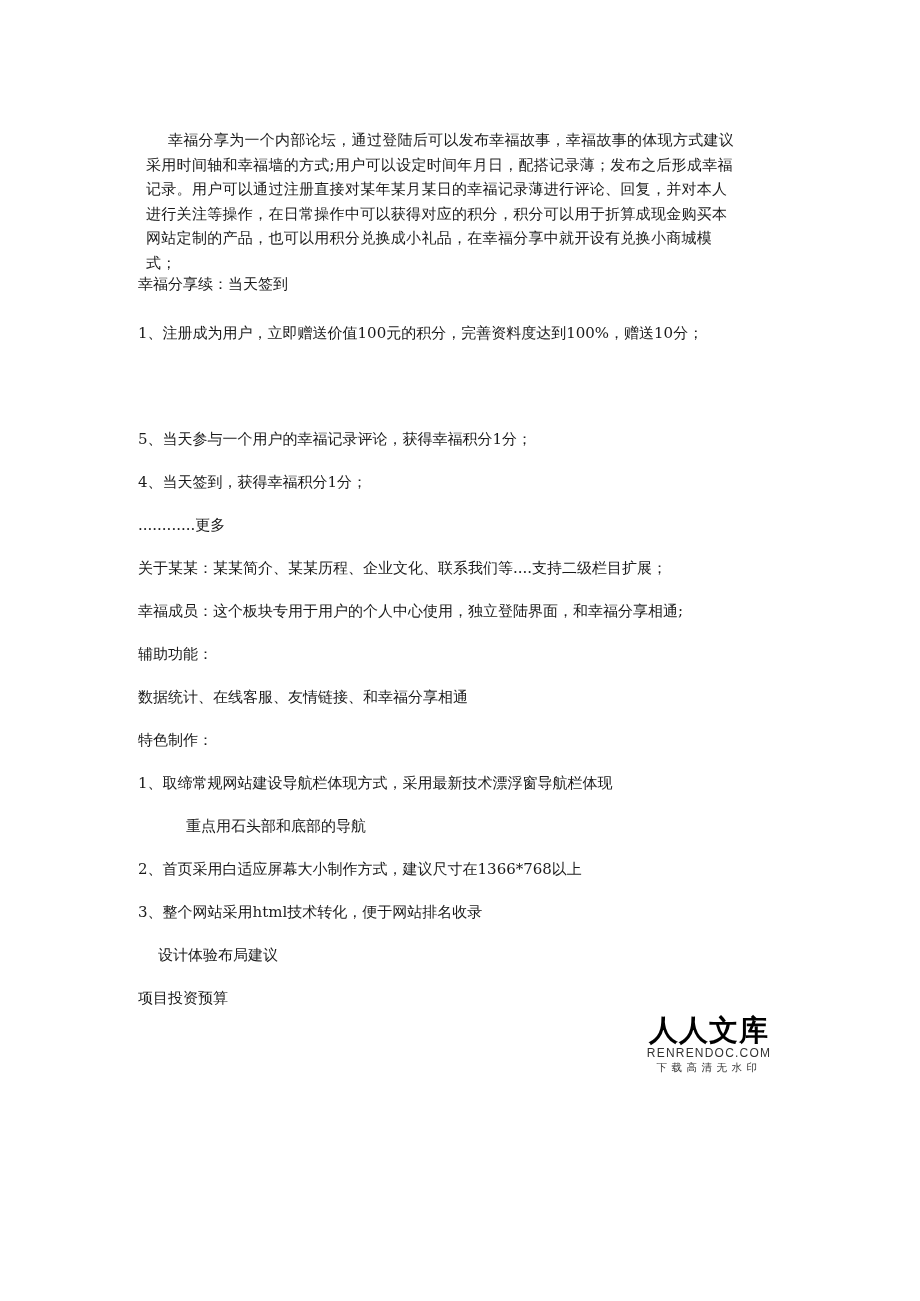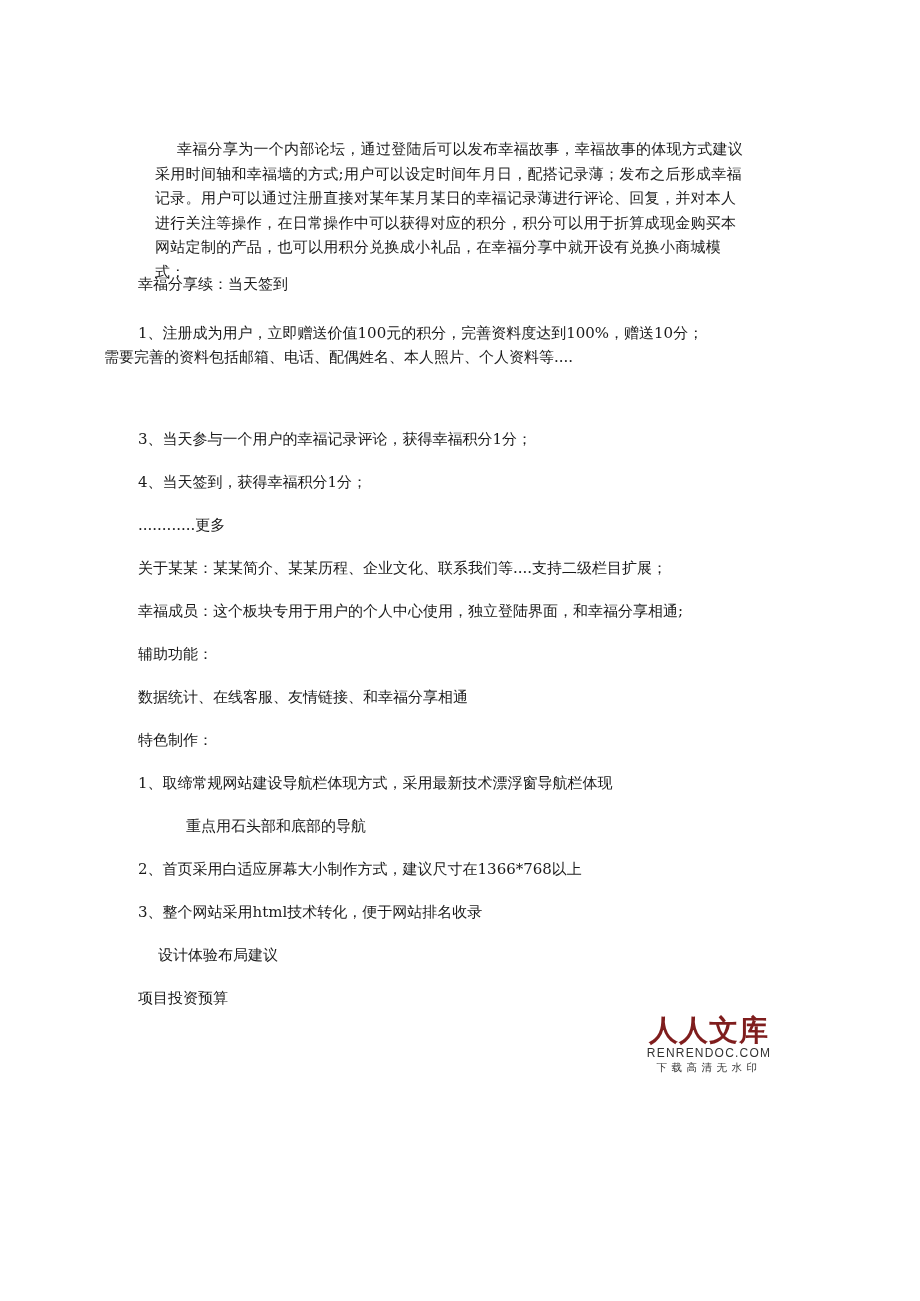--- a/index.html
+++ b/index.html
@@ -23,21 +23,21 @@
     }
     .intro {
       position: absolute;
       left: 138px;
       top: 120px;
       width: 596px;
       font-size: 15px;
       line-height: 24.5px;
       text-indent: 22px;
       letter-spacing: 0.3px;
-      margin: 17px;
+      margin: 8px;
     }
     .line {
       position: absolute;
       left: 138px;
       font-size: 15px;
       line-height: 24px;
       white-space: nowrap;
       margin: 0;
     }
     .rule1 {
@@ -58,21 +58,21 @@
       width: 126px;
       text-align: center;
       color: #2b2b2b;
     }
     .wm-title {
       font-family: "DejaVu Serif", serif;
       font-weight: bold;
       font-size: 29px;
       line-height: 32px;
       letter-spacing: 1px;
-      color: #7f1d1d;
+      color: #000000;
     }
     .wm-domain {
       font-family: "Liberation Sans", sans-serif;
       font-size: 12px;
       letter-spacing: 1.2px;
       line-height: 14px;
       color: #333;
     }
     .wm-sub {
       font-family: "DejaVu Sans", sans-serif;
@@ -86,24 +86,23 @@
 <body>
 
 <div class="page">
 
   <p class="intro">幸福分享为一个内部论坛，通过登陆后可以发布幸福故事，幸福故事的体现方式建议采用时间轴和幸福墙的方式;用户可以设定时间年月日，配搭记录薄；发布之后形成幸福记录。用户可以通过注册直接对某年某月某日的幸福记录薄进行评论、回复，并对本人进行关注等操作，在日常操作中可以获得对应的积分，积分可以用于折算成现金购买本网站定制的产品，也可以用积分兑换成小礼品，在幸福分享中就开设有兑换小商城模式；</p>
 
   <p class="line" style="top:272px;">幸福分享续：当天签到</p>
 
   <p class="rule1">
     <span class="l1">1、注册成为用户，立即赠送价值100元的积分，完善资料度达到100%，赠送10分；</span>
-    <span class="l2">需要完善的资料包括邮箱、电话、配偶姓名、本人照片、个人资料等....</span>
   </p>
 
-  <p class="line" style="top:427px;">3、当天参与一个用户的幸福记录评论，获得幸福积分1分；</p>
+  <p class="line" style="top:427px;">5、当天参与一个用户的幸福记录评论，获得幸福积分1分；</p>
   <p class="line" style="top:470px;">4、当天签到，获得幸福积分1分；</p>
   <p class="line" style="top:513px;">............更多</p>
   <p class="line" style="top:556px;">关于某某：某某简介、某某历程、企业文化、联系我们等....支持二级栏目扩展；</p>
   <p class="line" style="top:599px;">幸福成员：这个板块专用于用户的个人中心使用，独立登陆界面，和幸福分享相通;</p>
   <p class="line" style="top:642px;">辅助功能：</p>
   <p class="line" style="top:685px;">数据统计、在线客服、友情链接、和幸福分享相通</p>
   <p class="line" style="top:728px;">特色制作：</p>
   <p class="line" style="top:771px;">1、取缔常规网站建设导航栏体现方式，采用最新技术漂浮窗导航栏体现</p>
   <p class="line" style="top:814px;margin-left:48px;">重点用石头部和底部的导航</p>
   <p class="line" style="top:857px;">2、首页采用白适应屏幕大小制作方式，建议尺寸在1366*768以上</p>

